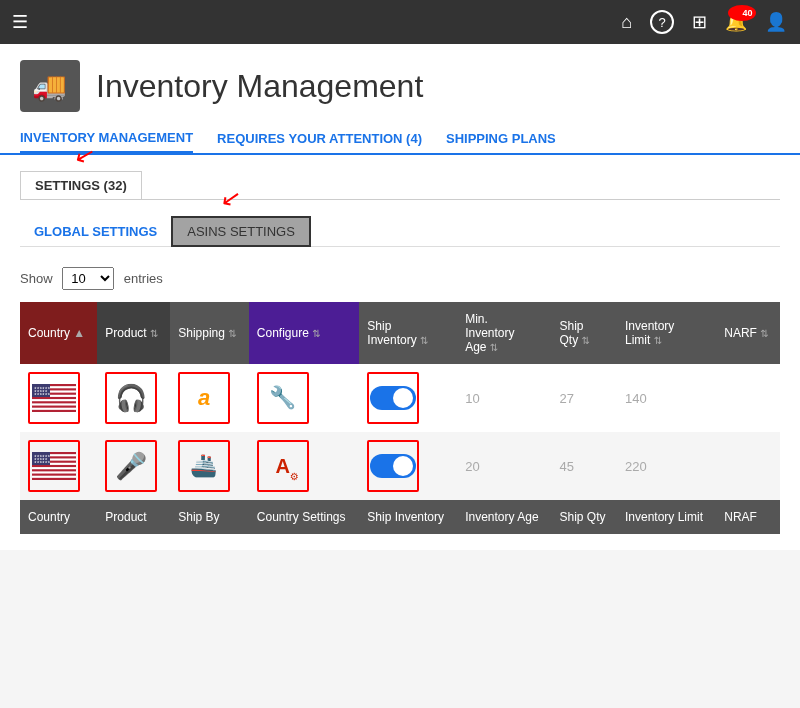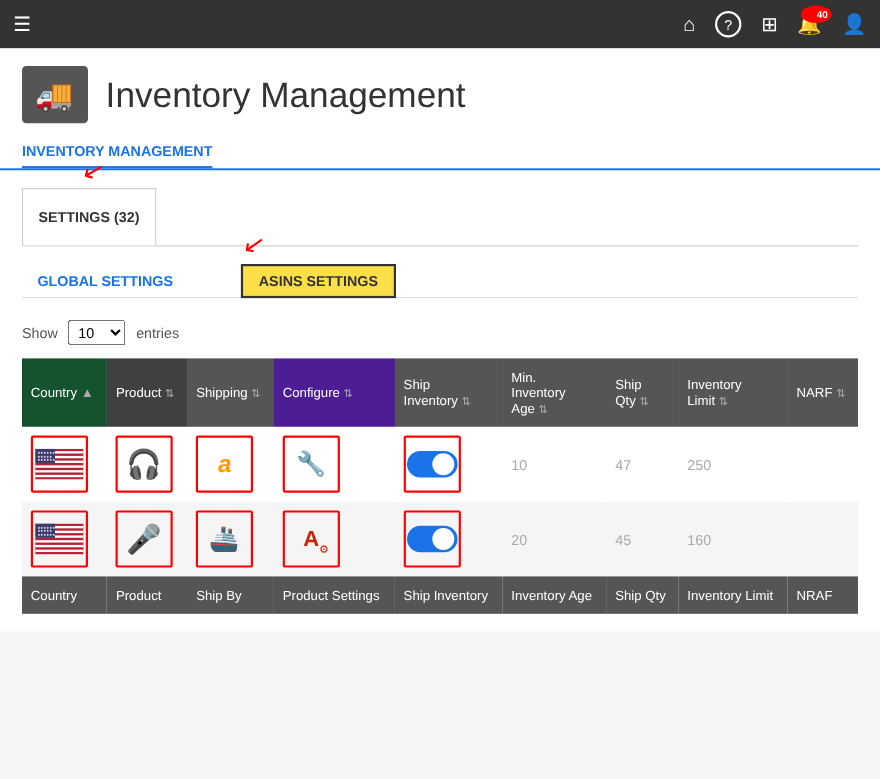--- a/index.html
+++ b/index.html
@@ -207,40 +207,42 @@
 <div class="page-header">
   <div class="page-title-row">
     <div class="truck-icon-box">
       <span style="color:white; font-size:28px;">🚚</span>
     </div>
     <h1 class="page-title">Inventory Management</h1>
   </div>
 
   <div class="main-tabs">
     <a class="main-tab" style="color:#1a73e8; border-bottom:2px solid #1a73e8;">INVENTORY MANAGEMENT</a>
+    <a class="main-tab">REQUIRES YOUR ATTENTION (4)</a>
+    <a class="main-tab">SHIPPING PLANS</a>
   </div>
 </div>
 
 <div class="content">
 
   <div style="position:relative; margin-bottom: 0;">
     <div style="display:flex; margin-bottom:0;">
       <div style="position:relative; display:inline-block;">
-        <div style="border:1px solid #ccc; border-bottom:none; background:white; padding:18px 14px; font-size:13px; font-weight:bold; color:#333; cursor:pointer; display:inline-block;text-align:right;">SETTINGS (32)</div>
+        <div style="border:1px solid #ccc; border-bottom:none; background:white; padding:6px 14px; font-size:13px; font-weight:bold; color:#333; cursor:pointer; display:inline-block;text-align:right;">SETTINGS (32)</div>
         
         <span style="position:absolute; left:55px; top:-30px; color:red; font-size:24px; transform:rotate(15deg); display:block;">↙</span>
       </div>
     </div>
     <div style="border-bottom:1px solid #ccc; margin-bottom:16px;"></div>
   </div>
 
   <div style="display:flex; align-items:center; gap:0; margin-bottom:20px; border-bottom:1px solid #ddd; padding-bottom:0; position:relative;">
     <span class="sub-tab" style="color:#1a73e8; font-weight:bold; font-size:13px; text-transform:uppercase; padding:6px 14px; cursor:pointer;">GLOBAL SETTINGS</span>
     <div style="position:relative; display:inline-block;">
-      <span class="sub-tab active" style="color:#333; font-weight:bold; font-size:13px; text-transform:uppercase; padding:6px 14px; cursor:pointer; border:2px solid #333; display:inline-block; margin-bottom:-1px; background:#fde047;margin-left:48px;">ASINS SETTINGS</span>
+      <span class="sub-tab active" style="color:#333; font-weight:normal; font-size:13px; text-transform:uppercase; padding:6px 14px; cursor:pointer; border:2px solid #333; display:inline-block; margin-bottom:-1px; background:#a3a3a3;">ASINS SETTINGS</span>
       
       <span style="position:absolute; left:50px; top:-32px; color:red; font-size:24px; transform:rotate(10deg);">↙</span>
     </div>
   </div>
 
   <div class="table-controls">
     <div>
       <span>Show</span>
       <select>
         <option>10</option>
@@ -248,21 +250,21 @@
         <option>50</option>
         <option>100</option>
       </select>
       <span>entries</span>
     </div>
   </div>
 
   <table class="data-table">
     <thead>
       <tr>
-        <th style="background:#14532d; color:white;">
+        <th style="background:#7f1d1d; color:white;">
           Country <span style="color:#aaa;">▲</span>
         </th>
         <th style="background:#404040; color:white;">
           Product <span style="color:#aaa; font-size:10px;">⇅</span>
         </th>
         <th style="background:#555; color:white;margin-left:40px;">
           Shipping <span style="color:#aaa; font-size:10px;">⇅</span>
         </th>
         <th style="background:#4c1d95; color:white;">
           Configure <span style="color:#aaa; font-size:10px;">⇅</span>
@@ -324,24 +326,24 @@
           <div class="cell-img-box" style="border:2px solid red;">
             <div class="toggle-switch">
               <div class="knob"></div>
             </div>
           </div>
         </td>
         <td>
           <span class="num-value">10</span>
         </td>
         <td>
-          <span class="num-value">47</span>
-        </td>
-        <td>
-          <span class="num-value">250</span>
+          <span class="num-value">27</span>
+        </td>
+        <td>
+          <span class="num-value">140</span>
         </td>
         <td></td>
       </tr>
 
       <tr style="background:#f5f5f5;">
         <td>
           <div class="cell-img-box">
             <svg width="44" height="28" viewBox="0 0 44 28">
               <rect width="44" height="28" fill="#B22234"></rect>
               <rect y="2.15" width="44" height="2.15" fill="white"></rect>
@@ -382,31 +384,31 @@
             </div>
           </div>
         </td>
         <td>
           <span class="num-value">20</span>
         </td>
         <td>
           <span class="num-value">45</span>
         </td>
         <td>
-          <span class="num-value">160</span>
+          <span class="num-value">220</span>
         </td>
         <td></td>
       </tr>
     </tbody>
     <tfoot>
       <tr>
         <td>Country</td>
         <td>Product</td>
         <td>Ship By</td>
-        <td>Product Settings</td>
+        <td>Country Settings</td>
         <td>Ship Inventory</td>
         <td>Inventory Age</td>
         <td>Ship Qty</td>
         <td>Inventory Limit</td>
         <td>NRAF</td>
       </tr>
     </tfoot>
   </table>
 
 </div>

